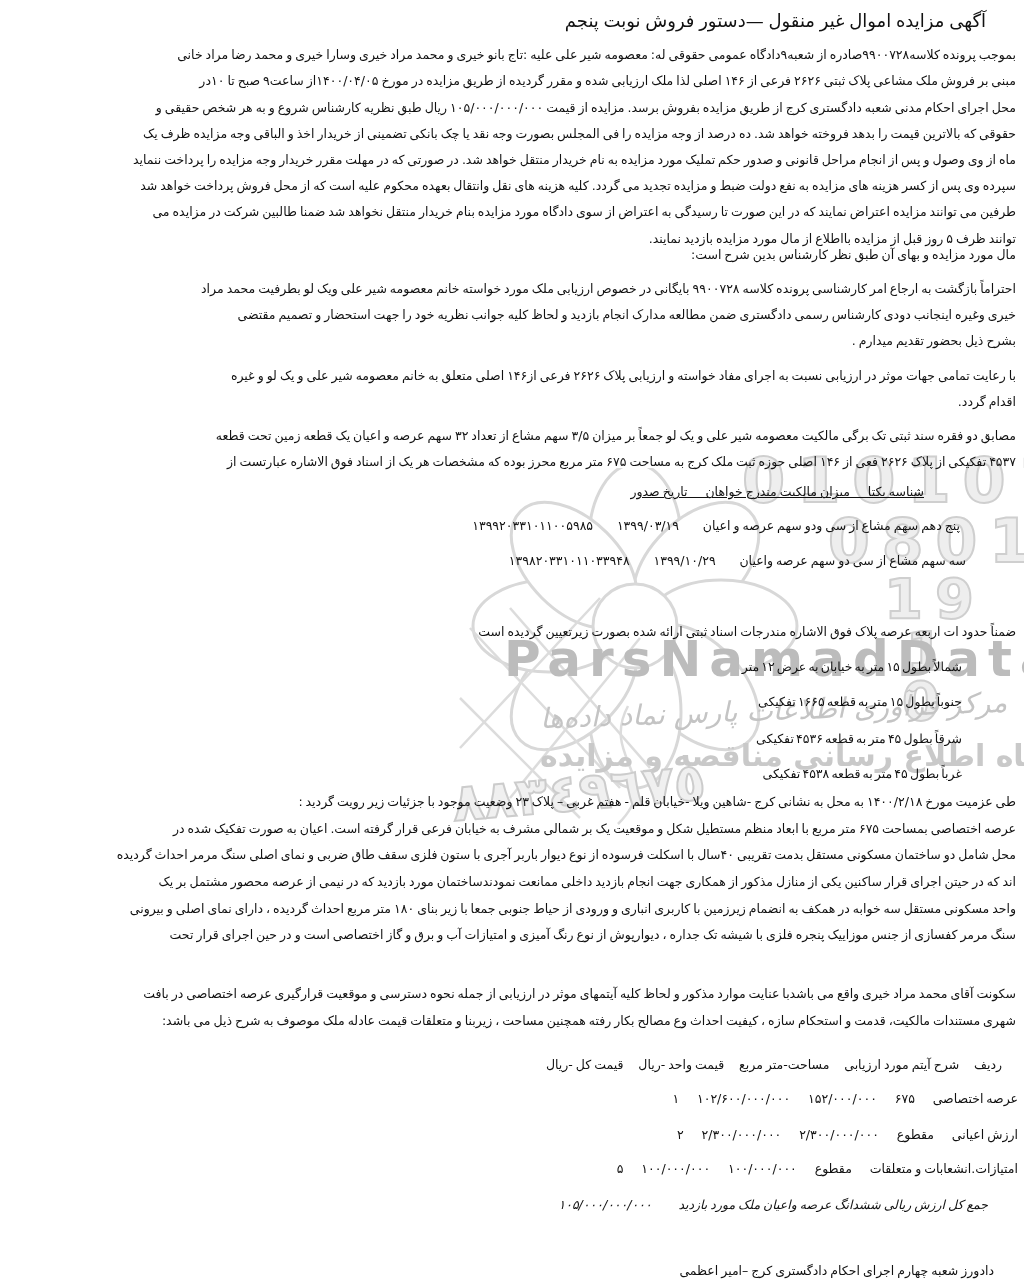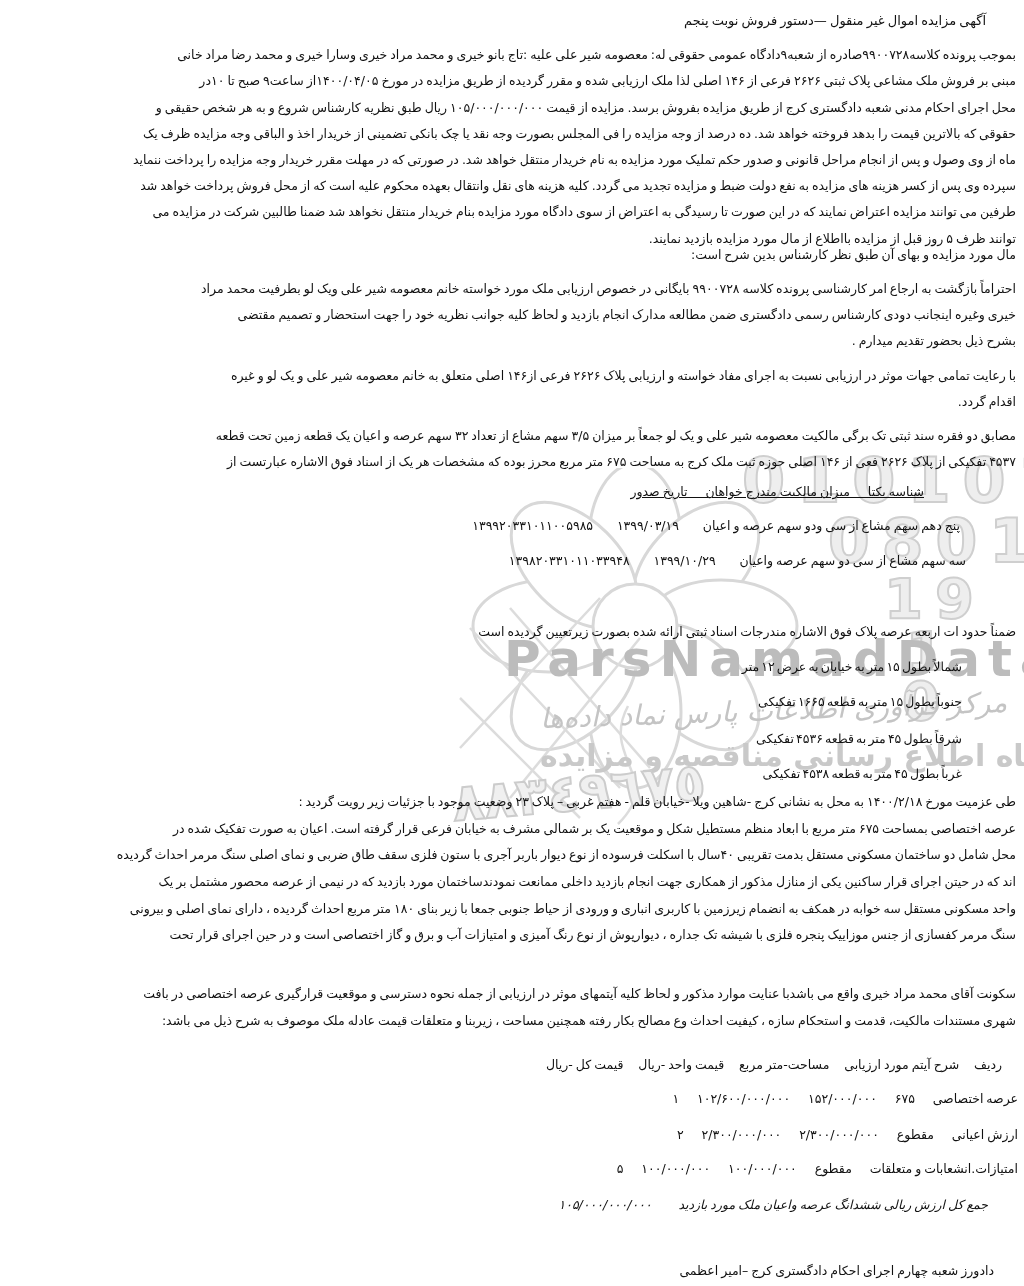--- a/index.html
+++ b/index.html
@@ -16,21 +16,21 @@
   
   .t{
     position:relative;z-index:2;
     text-align:right;
     font-size:12.5px;
     line-height:26.2px;
     word-spacing:-1px;
     white-space:pre-line;
     padding-right:8px;padding-left:8px;
   }
-  .title{padding-right:38px;margin-top:8px;font-size:13px;}
+  .title{padding-right:38px;margin-top:8px;font-size:18px;}
   .p-terms{margin-top:8px;}
   .h-appraisal{margin-top:-10px;}
   .p-expert{margin-top:8px;}
   .p-scope{margin-top:8px;}
   .p-owner{margin-top:8px;}
   .deed-h{margin-top:4px;padding-right:100px;text-decoration:underline;}
   .deed-r1{margin-top:7px;padding-right:64px;}
   .deed-r2{margin-top:9px;padding-right:58px;}
   .bounds-i{margin-top:45px;}
   .bound{padding-right:62px;margin-top:9px;font-family:Liberation Serif, serif;}

